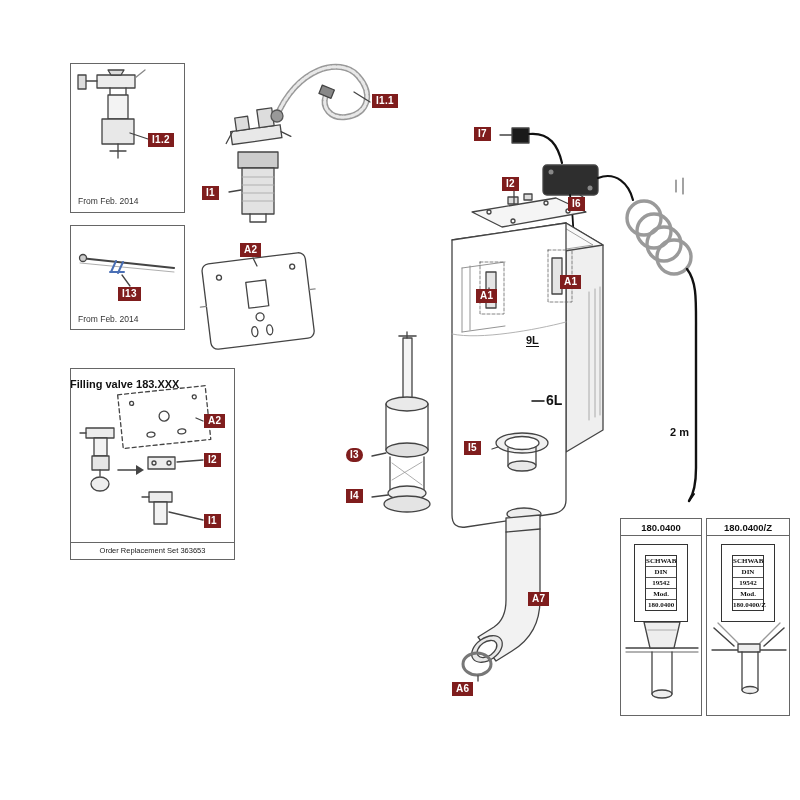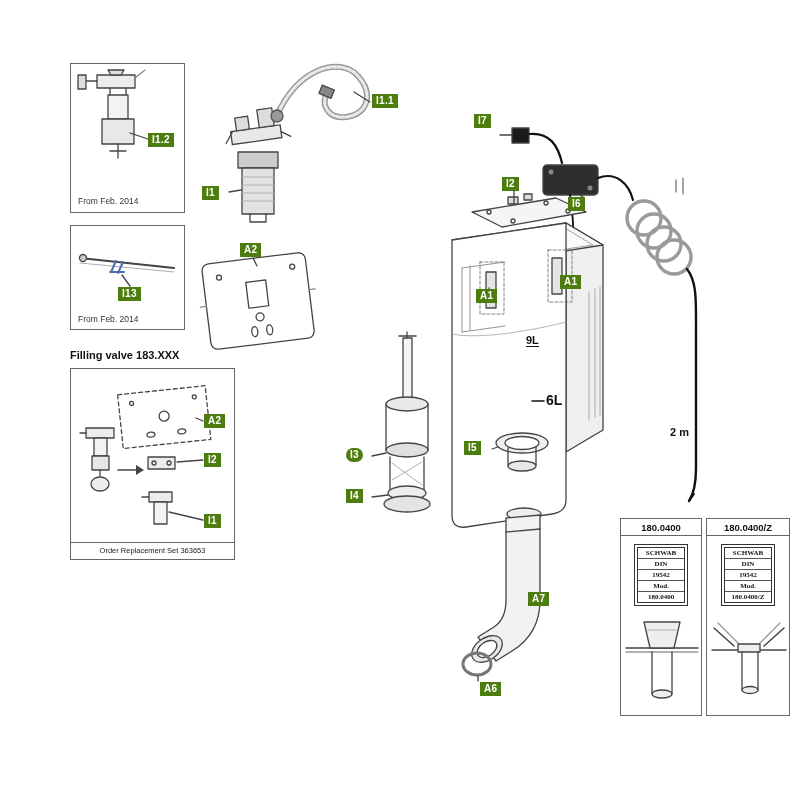--- a/index.html
+++ b/index.html
@@ -1,33 +1,33 @@
 <!DOCTYPE html>
 <html><head>
 <meta charset="utf-8">
 <style>
   * { margin:0; padding:0; box-sizing:border-box; }
   html,body { background:#fff; font-family:"Liberation Sans",sans-serif; }
   #canvas { position:relative; width:800px; height:800px; background:#fff; overflow:hidden; }
   svg.art { position:absolute; left:0; top:0; pointer-events:none; }
-  .tag { position:absolute; background:#4d7c0f; color:#fff; font-size:10px; font-weight:bold;
+  .tag { position:absolute; background:#7f1d1d; color:#fff; font-size:10px; font-weight:bold;
          padding:1px 4px; line-height:12px; letter-spacing:.3px; white-space:nowrap; }
   .inset-box { position:absolute; border:1px solid #666; background:transparent; }
   .caption { position:absolute; font-size:8.5px; color:#333; white-space:nowrap; }
-  .section-title { position:absolute; font-size:11px; font-weight:bold; color:#111; white-space:nowrap; }
+  .section-title { position:absolute; font-size:11px; font-weight:bold; color:#111; white-space:nowrap;margin-top:29px; }
   .strip { position:absolute; font-size:7.5px; color:#222; text-align:center; overflow:hidden; white-space:nowrap; }
   .strip.top { border-bottom:1px solid #666; line-height:16px; }
   .strip.bottom { border-top:1px solid #666; line-height:16px; }
   .vol9 { position:absolute; font-size:11px; font-weight:bold; color:#111; border-bottom:1.5px solid #111; }
   .vol6 { position:absolute; font-size:14px; font-weight:bold; color:#111; }
   .len { position:absolute; font-size:11px; font-weight:bold; color:#111; }
   .pbox { position:absolute; border:1px solid #666; background:transparent; }
   .pbox .phead { font-size:9.5px; font-weight:bold; text-align:center; padding:3px 0 2px;
                  border-bottom:1px solid #666; color:#111; }
-  .pcard { border:1px solid #333; padding:2px; width:54px; margin:8px auto 0; background:#fff; }
+  .pcard { border:1px solid #333; padding:10px; width:54px; margin:8px auto 0; background:#fff; }
   .pcard-inner { border:1px solid #333; font-family:"Liberation Serif",serif; font-size:7px;
                  font-weight:bold; text-align:center; color:#111; }
   .pline { border-bottom:1px solid #555; padding:1px 0; white-space:nowrap; }
   .pline:last-child { border-bottom:none; }
 </style>
 </head>
 <body>
 
 <div id="canvas">
 
@@ -228,30 +228,30 @@
   <div class="section-title" style="left:70px; top:349px;">Filling valve 183.XXX</div>
   <div class="inset-box" style="left:70px; top:368px; width:165px; height:192px;"></div>
   <div class="strip bottom" style="left:71px; top:542px; width:163px; height:17px;">Order Replacement Set 363653</div>
   <span class="tag" style="left:204px; top:414px;">A2</span>
   <span class="tag" style="left:204px; top:453px;">I2</span>
   <span class="tag" style="left:204px; top:514px;">I1</span>
 
   <span class="tag" style="left:372px; top:94px;">I1.1</span>
   <span class="tag" style="left:202px; top:186px;">I1</span>
   <span class="tag" style="left:240px; top:243px;">A2</span>
-  <span class="tag" style="left:474px; top:114px;">I7</span>
+  <span class="tag" style="left:474px; top:127px;">I7</span>
   <span class="tag" style="left:502px; top:177px;">I2</span>
   <span class="tag" style="left:568px; top:197px;">I6</span>
   <span class="tag" style="left:476px; top:289px;">A1</span>
   <span class="tag" style="left:560px; top:275px;">A1</span>
   <span class="tag" style="left:346px; top:448px;border-radius:7px;">I3</span>
   <span class="tag" style="left:346px; top:489px;">I4</span>
   <span class="tag" style="left:464px; top:441px;">I5</span>
   <span class="tag" style="left:528px; top:592px;">A7</span>
-  <span class="tag" style="left:480px; top:682px;">A6</span>
+  <span class="tag" style="left:452px; top:682px;">A6</span>
 
   <div class="vol9" style="left:526px; top:334px;">9L</div>
   <div class="vol6" style="left:546px; top:392px;">6L</div>
   <div class="len" style="left:670px; top:410px;margin-top:16px;">2 m</div>
 
   <div class="pbox" style="left:620px; top:518px; width:82px; height:198px;">
     <div class="phead">180.0400</div>
     <div class="pcard">
       <div class="pcard-inner">
         <div class="pline">SCHWAB</div>

